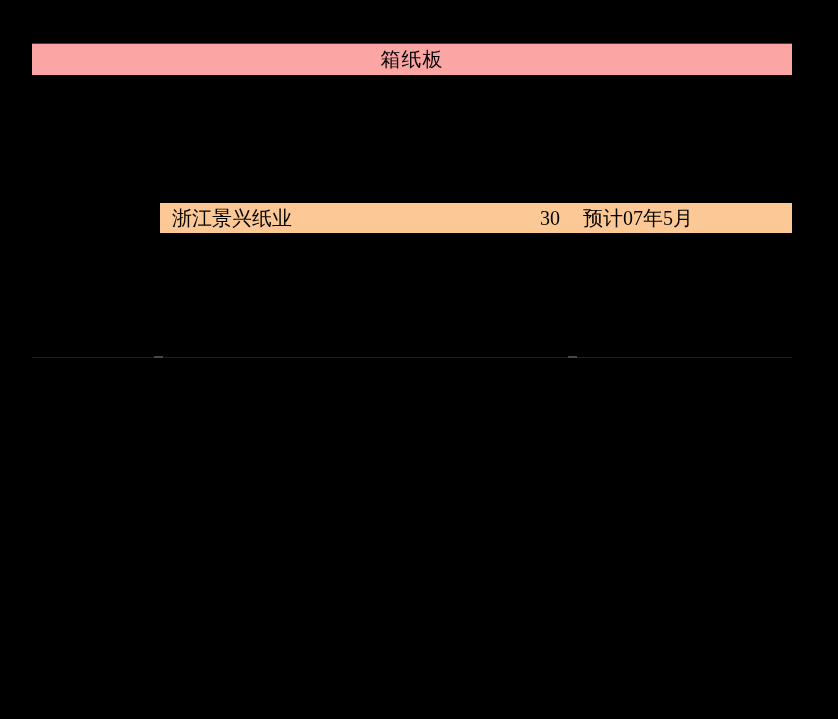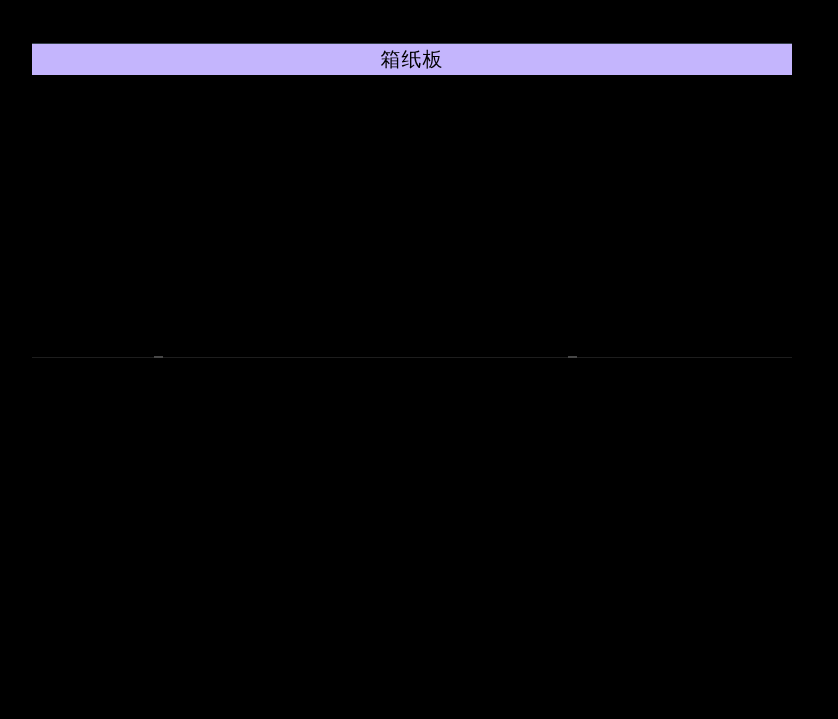--- a/index.html
+++ b/index.html
@@ -14,21 +14,21 @@
     background: #000000;
     overflow: hidden;
     font-family: "Liberation Serif", "DejaVu Serif", serif;
     color: #000000;
   }
   .section-bar {
     position: absolute;
     left: 32px;
     width: 760px;
     height: 31px;
-    background: #c4b5fd;
+    background: #fca5a5;
     border-top: 1px solid #37424c;
     display: flex;
     align-items: center;
     justify-content: center;
     font-size: 20px;
     letter-spacing: 1px;
     color: #000000;
   }
   .section-bar.first { top: 43px; }
   .section-bar.second { top: 360px; border-top: 2px solid #404b55; }
@@ -72,20 +72,25 @@
 </style>
 </head>
 <body>
 
 <div class="canvas">
 
   <div class="section-bar first">
     <span>箱纸板</span>
   </div>
 
+  <div class="highlight-row">
+    <span class="cell company">浙江景兴纸业</span>
+    <span class="cell capacity">30</span>
+    <span class="cell schedule">预计07年5月</span>
+  </div>
 
   <div class="faint-rule">
     <span class="tick t1"></span>
     <span class="tick t2"></span>
   </div>
 
 
 </div>
 
 </body></html>

